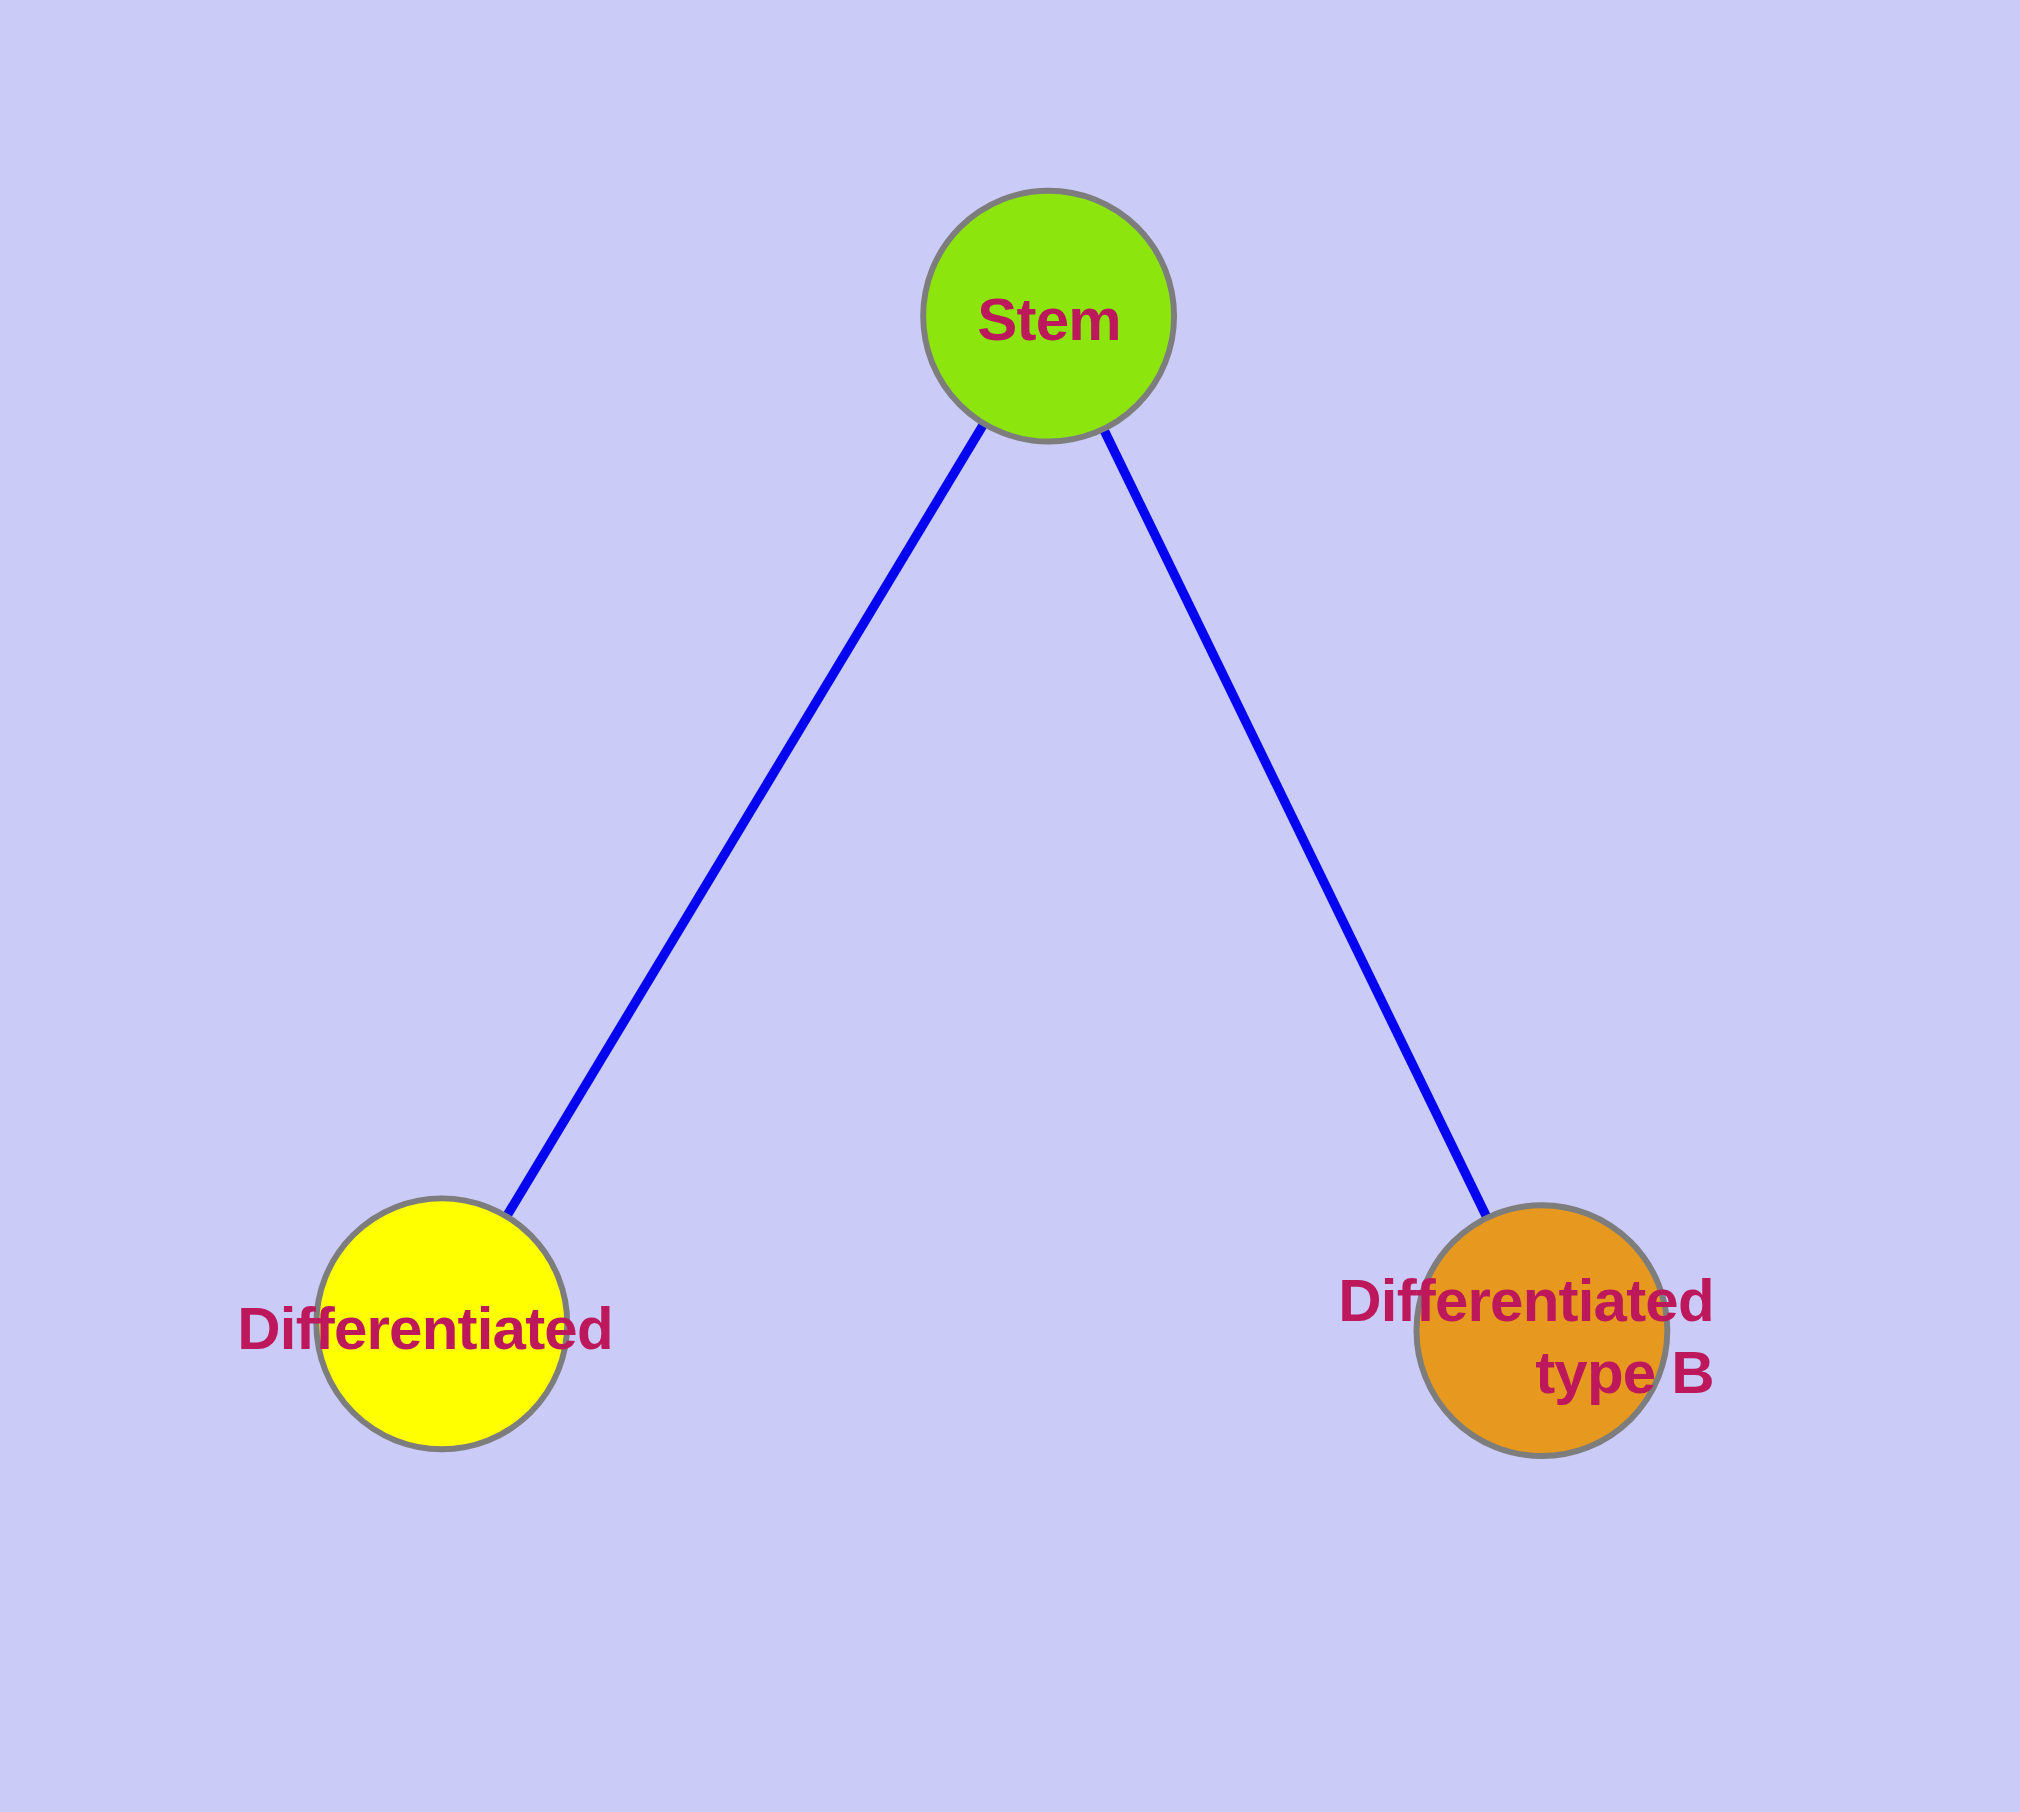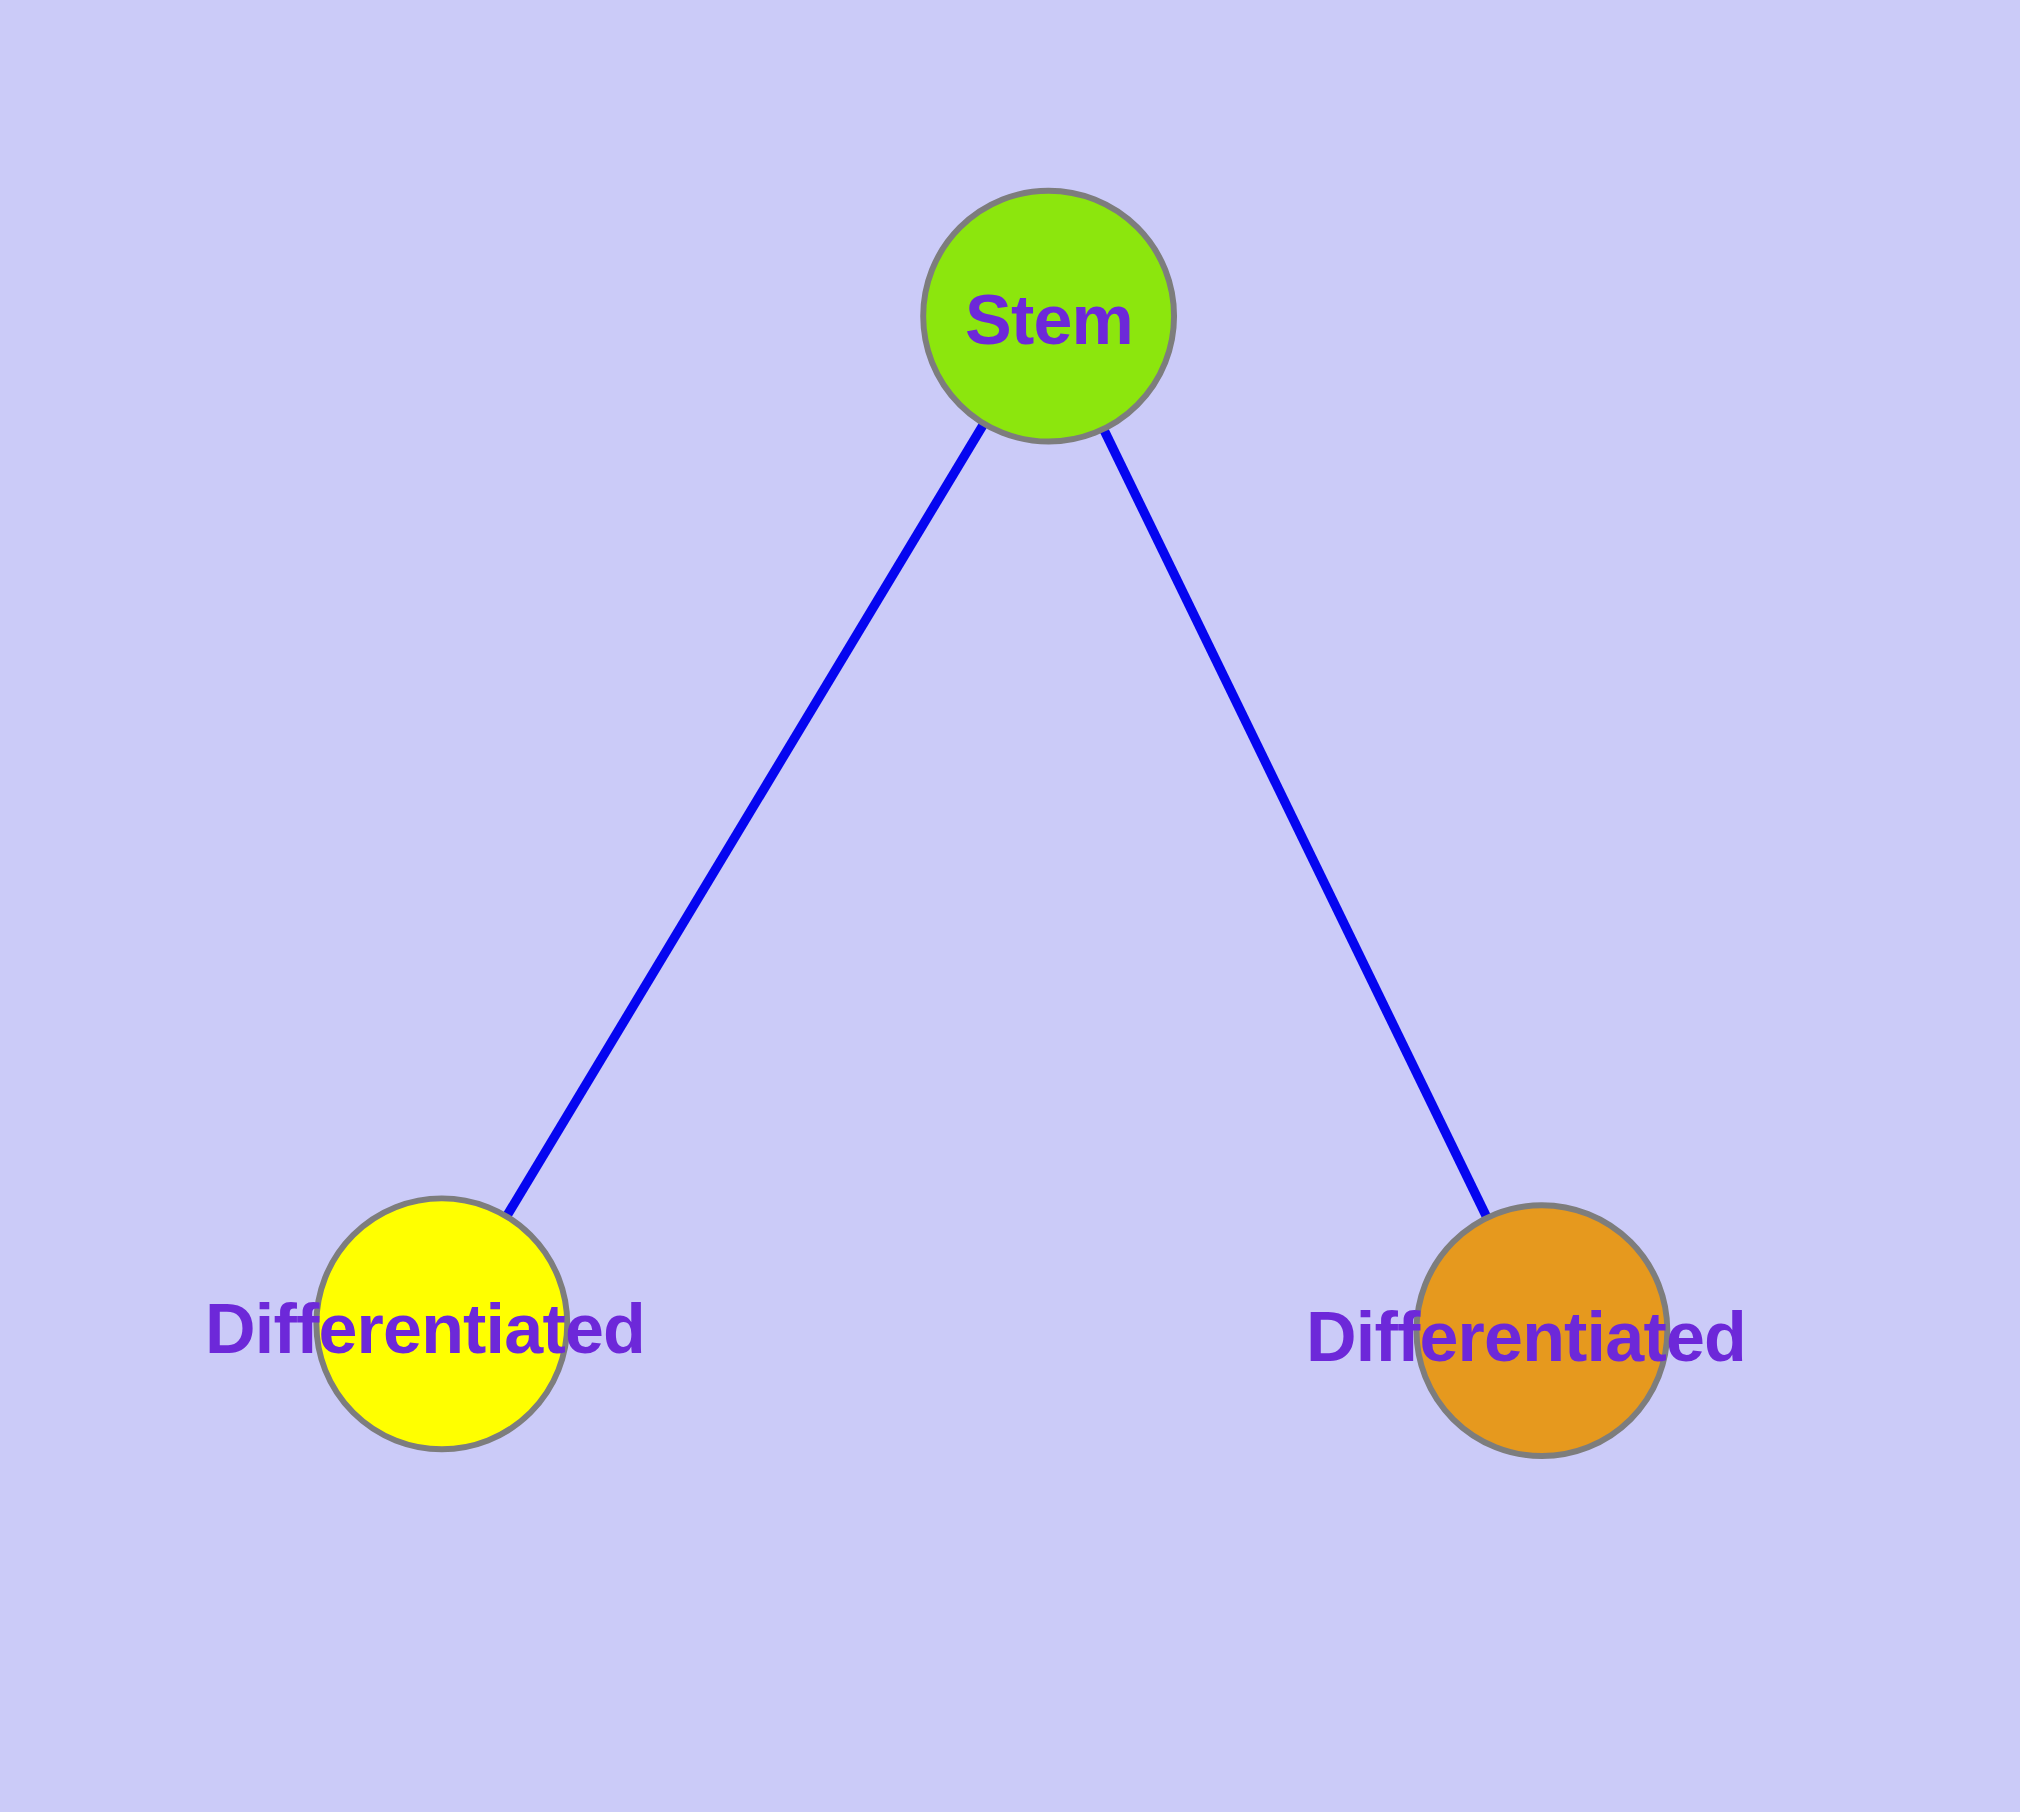--- a/index.html
+++ b/index.html
@@ -25,23 +25,23 @@
     stroke-width: 11px;
     stroke-linecap: butt;
   }
   .node {
     stroke-width: 7px;
   }
   .label {
     position: absolute;
     transform: translate(-50%, -50%);
     font-weight: bold;
-    font-size: 70px;
+    font-size: 60px;
     line-height: 1.2;
-    color: #6d28d9;
+    color: #be185d;
     text-align: right;
     white-space: nowrap;
     letter-spacing: -0.8px;
   }
   .label-stem { left: 1049px; top: 320px; }
   .label-type-a { left: 425px;  top: 1329px; }
   .label-type-b { left: 1526px; top: 1337px; }
 </style>
 </head>
 <body>
@@ -64,16 +64,17 @@
   </svg>
 
   <div class="label label-stem">Stem</div>
 
   <div class="label label-type-a">
     <div>Differentiated</div>
   </div>
 
   <div class="label label-type-b">
     <div>Differentiated</div>
+    <div>type B</div>
   </div>
 
 </div>
 
 
 </body></html>

